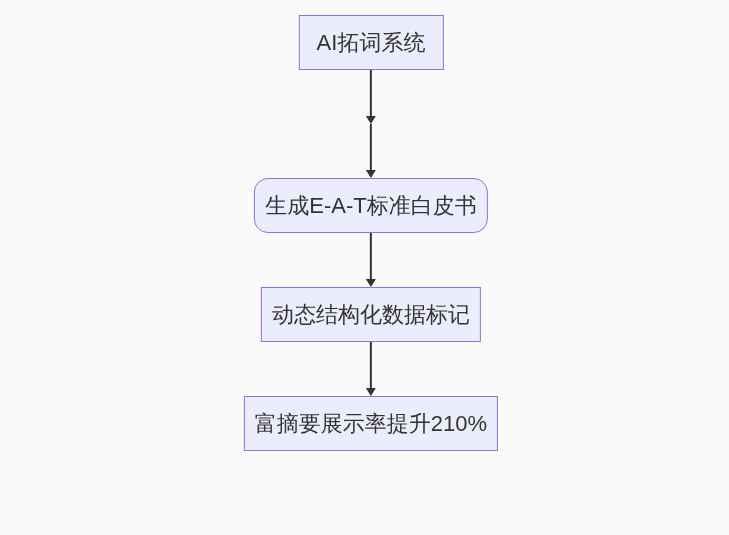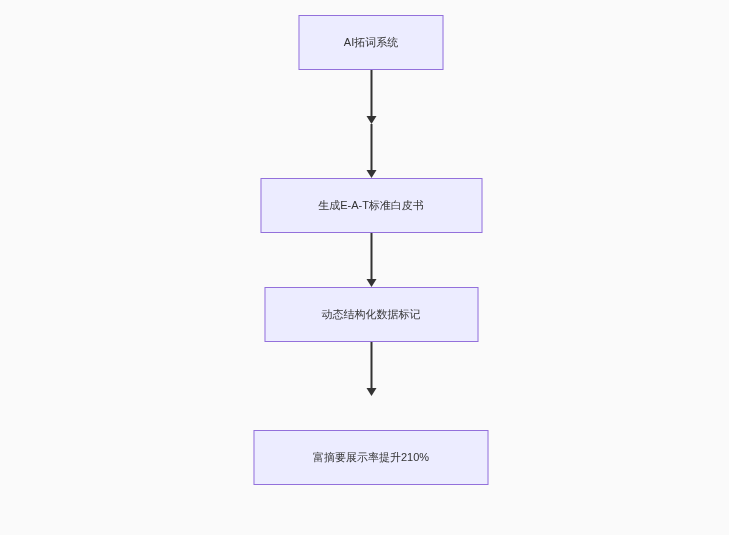--- a/index.html
+++ b/index.html
@@ -29,29 +29,29 @@
     align-items: center;
   }
   .node {
     height: 55px;
     display: flex;
     align-items: center;
     justify-content: center;
     background: var(--node-fill);
     border: 1px solid var(--node-border);
     color: var(--text);
-    font-size: 11px;
+    font-size: 22px;
     white-space: nowrap;
     padding: 0 10px;
   }
   .node.w1 { min-width: 145px; }
   .node.w2 { min-width: 192px; }
-  .node.w3 { min-width: 222px; }
+  .node.w3 { min-width: 222px; border-radius: 14px; }
   .node.w4 { min-width: 214px; }
-  .node.w5 { min-width: 235px; margin-top: 34px; }
+  .node.w5 { min-width: 235px; }
   .edge {
     height: 54px;
     display: flex;
     flex-direction: column;
     align-items: center;
   }
   .edge .line {
     width: 2px;
     flex: 1 1 auto;
     background: var(--edge);

